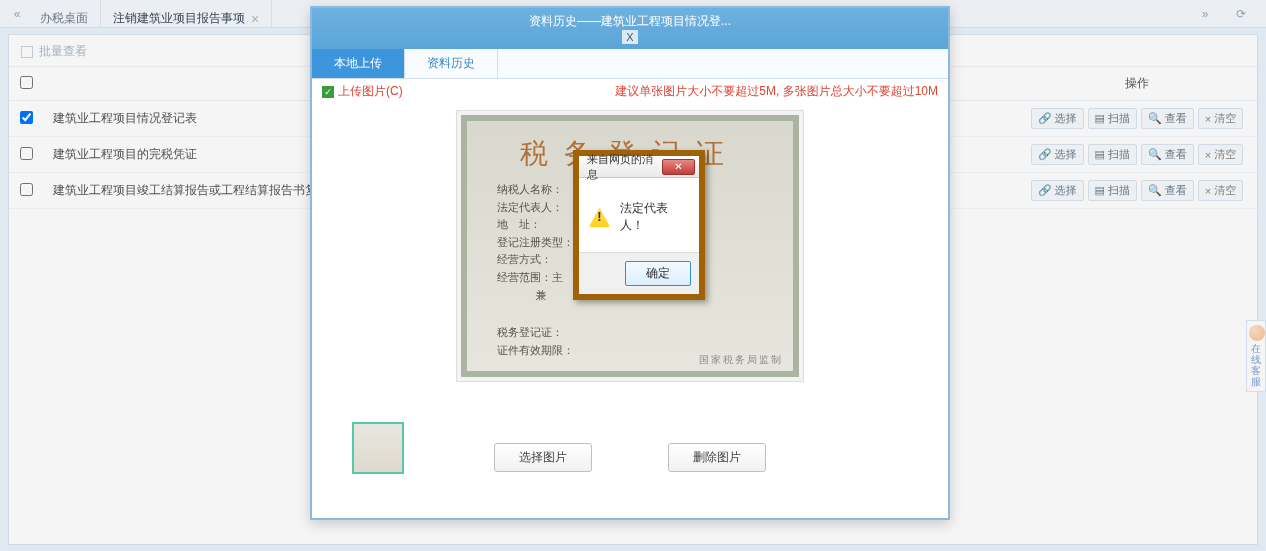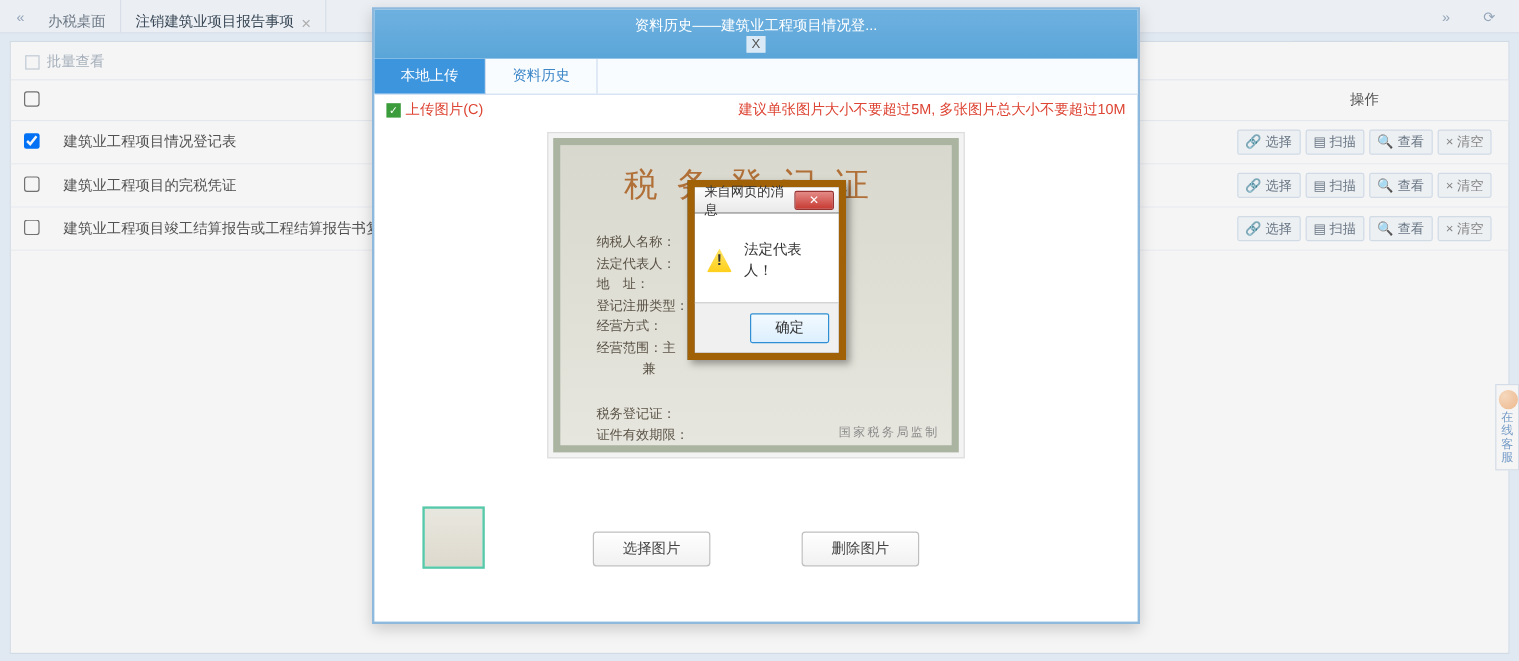--- a/index.html
+++ b/index.html
@@ -120,21 +120,21 @@
       margin: 6px auto 0; width:348px; height:272px; border:1px solid #ddd; padding:4px;
       display:flex; align-items:center; justify-content:center; position:relative;
       background:#f3f3f3;
     }
     .doc-image {
       width:100%; height:100%; background:linear-gradient(#d9d8ce,#e7e6de);
       border:6px solid #aab4a0; position:relative;
       display:flex; flex-direction:column; align-items:center; padding-top:14px;
     }
     .doc-image .title-text { font-family:"KaiTi","STKaiti",serif; font-size:28px; letter-spacing:16px; color:#b07038; }
-    .doc-image .field-block { align-self:flex-start; margin-left:30px; margin-top:21px; font-family:"SimSun",serif; font-size:11px; color:#5a5246; line-height:1.6; }
+    .doc-image .field-block { align-self:flex-start; margin-left:30px; margin-top:8px; font-family:"SimSun",serif; font-size:11px; color:#5a5246; line-height:1.6; }
     .doc-footer { position:absolute; bottom:4px; right:10px; font-size:10px; color:#8a8a8a; letter-spacing:2px;}
     .thumb {
       margin:40px 0 0 40px; width:52px; height:52px; border:2px solid #57c9a9;
       background: linear-gradient(#e8e7df,#ded9cd); display:inline-block;
     }
     .modal-btns {
       position:absolute; bottom:46px; left:0; right:0; display:flex; justify-content:center; gap:76px;
     }
     .modal-btn {
       padding:5px 24px; background:linear-gradient(#fff,#f1f1f1);

